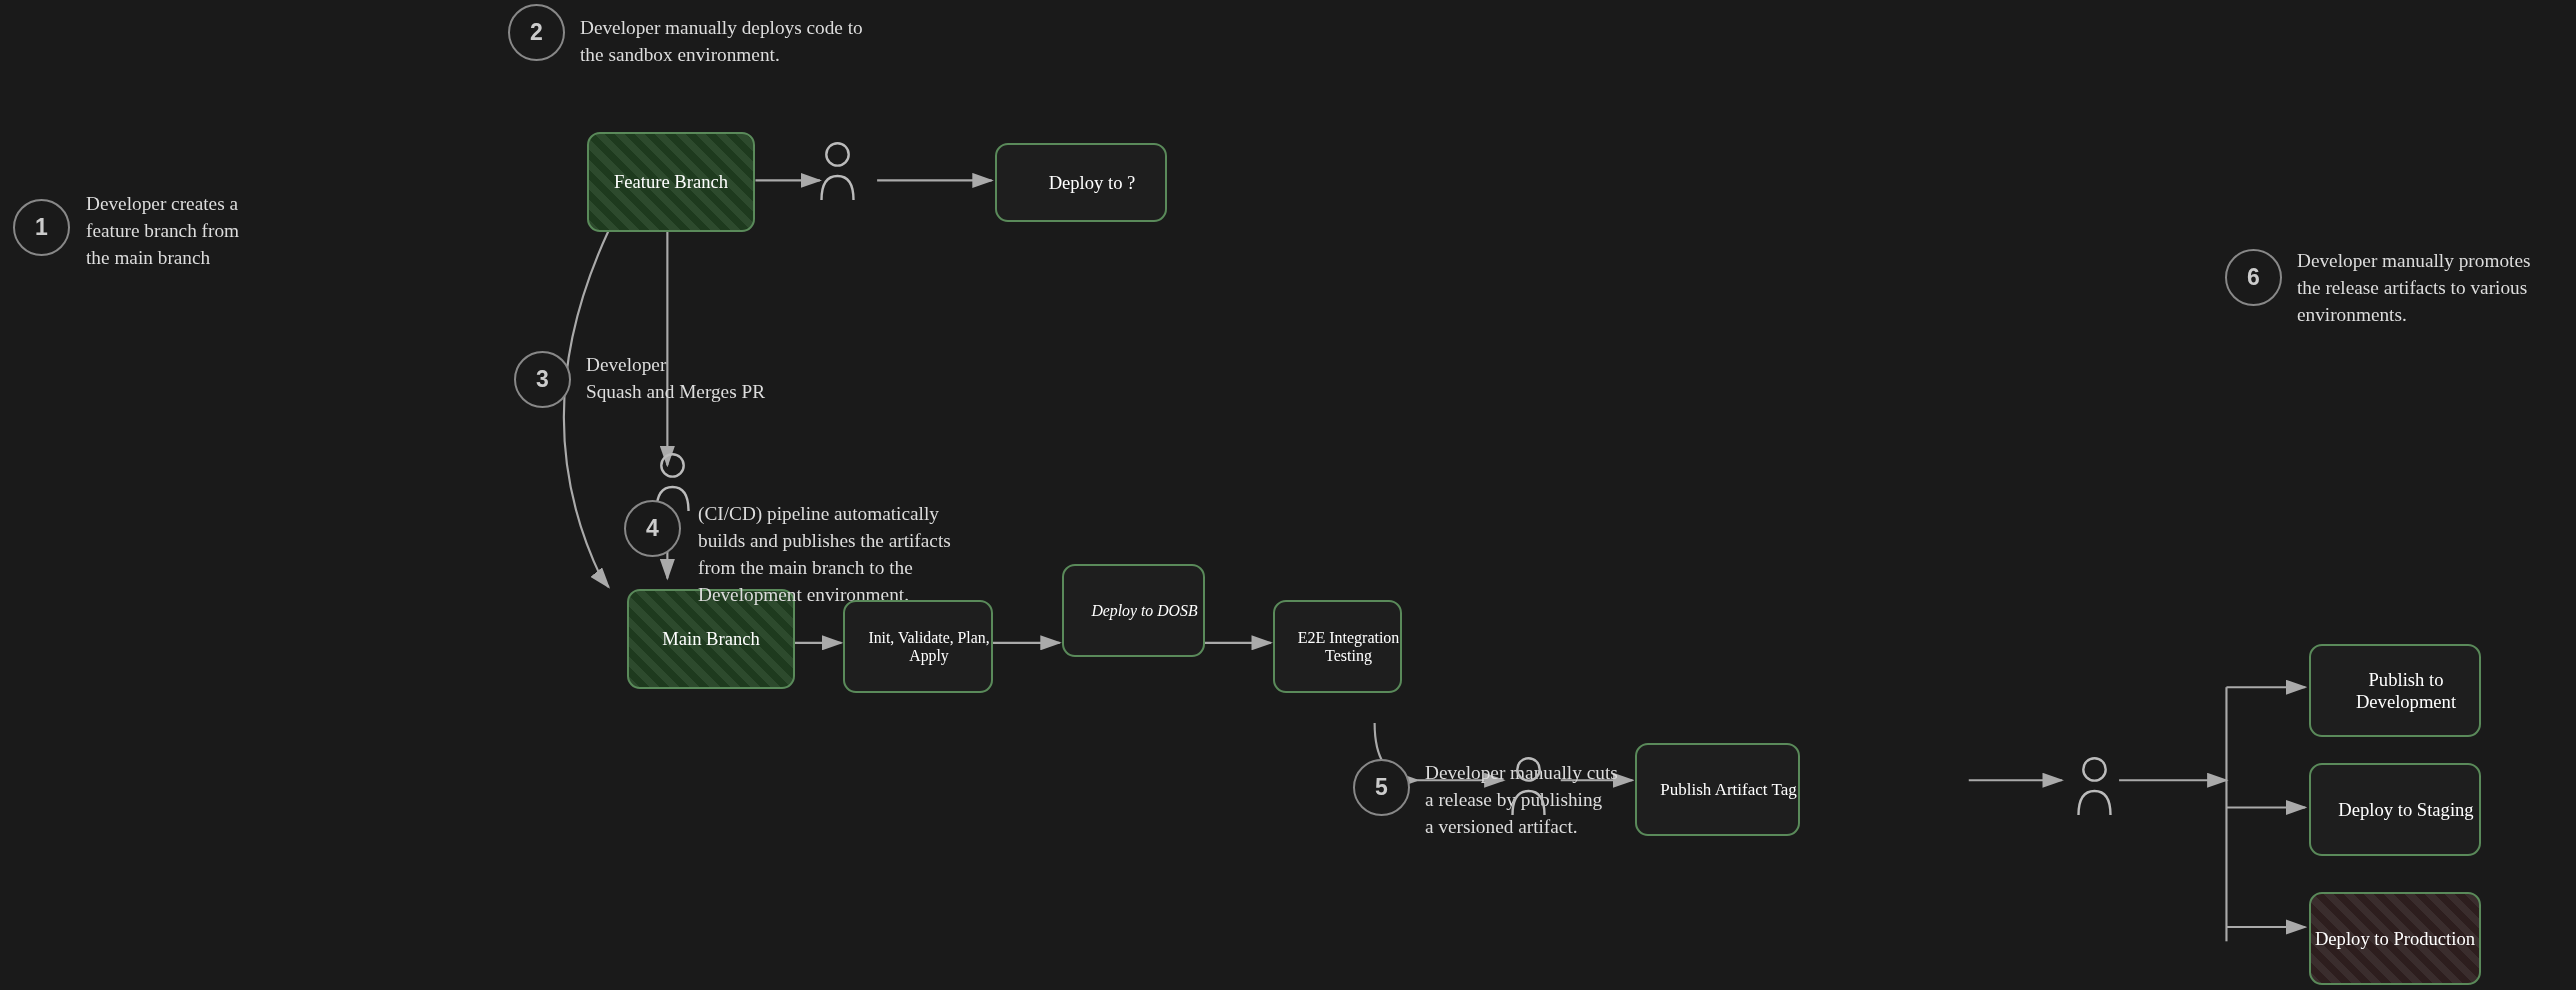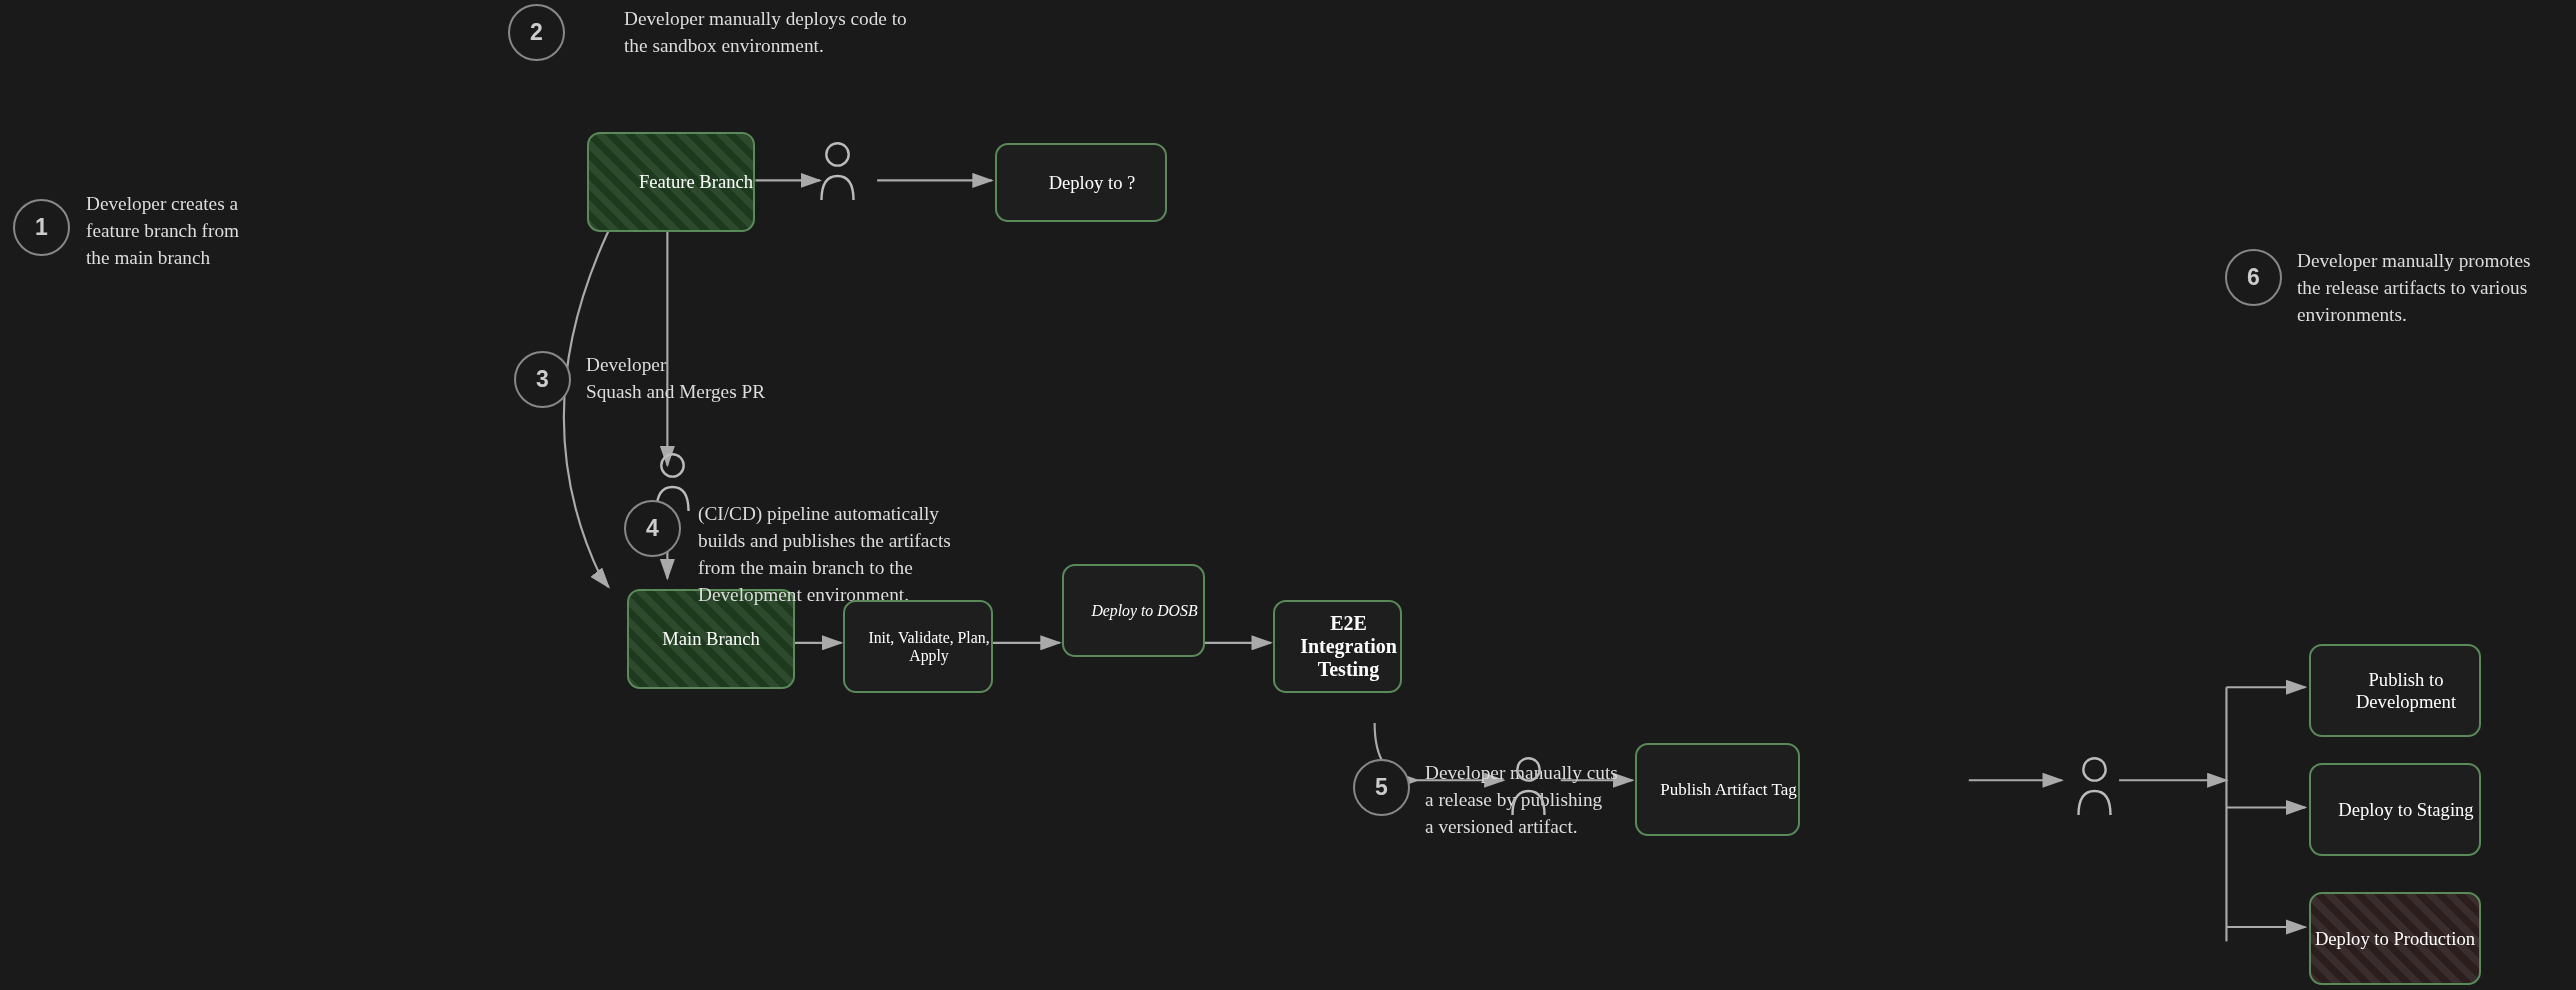--- a/index.html
+++ b/index.html
@@ -193,24 +193,24 @@
   </div>
 
   <div class="text-label" style="left: 86px; top: 190px;">Developer creates a
 feature branch from
 the main branch</div>
 
   <div class="step-circle" style="left: 508px; top: 3.6px;">
     <span>2</span>
   </div>
 
-  <div class="text-label" style="left: 580px; top: 5px; margin-left: 44px;">Developer manually deploys code to
+  <div class="text-label" style="left: 580px; top: 14px;">Developer manually deploys code to
 the sandbox environment.</div>
 
-  <div class="branch-box" style="left: 587px; top: 132px; width: 168px; height: 100px; justify-content: flex-end;">
+  <div class="branch-box" style="left: 587px; top: 132px; width: 168px; height: 100px;">
     <span>Feature Branch</span>
   </div>
 
   <div class="person-icon" style="left: 809px; top: 140px;">
     <svg viewBox="0 0 60 80">
       <circle cx="30" cy="18" r="14"></circle>
       <path d="M 10 75 Q 10 45 30 45 Q 50 45 50 75"></path>
     </svg>
   </div>
 
@@ -247,21 +247,21 @@
 
   <div class="action-box" style="left: 843px; top: 600px; width: 150px; height: 93px; font-size: 15.8px;">
     <span>Init, Validate, Plan,
 Apply</span>
   </div>
 
   <div class="action-box" style="left: 1062px; top: 564px; width: 143px; height: 93px; font-size: 15.8px; font-style: italic;">
     <span>Deploy to DOSB</span>
   </div>
 
-  <div class="action-box" style="left: 1273px; top: 600px; width: 129px; height: 93px; font-size: 20px; font-weight: bold;">
+  <div class="action-box" style="left: 1273px; top: 600px; width: 129px; height: 93px; font-size: 16px;">
     <span>E2E
 Integration
 Testing</span>
   </div>
 
   <div class="step-circle" style="left: 1353px; top: 759px;">
     <span>5</span>
   </div>
 
   <div class="text-label" style="left: 1425px; top: 759px;">Developer manually cuts

